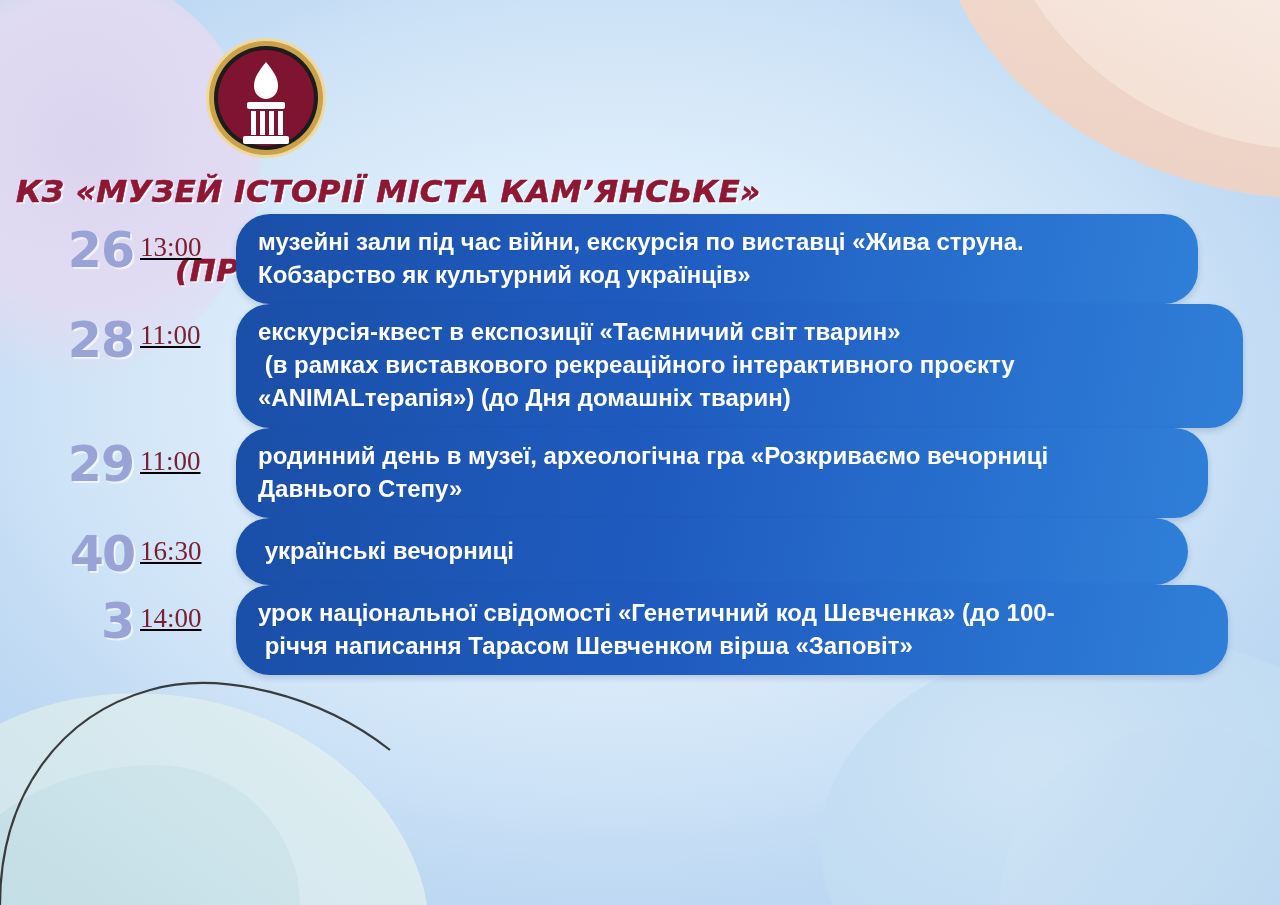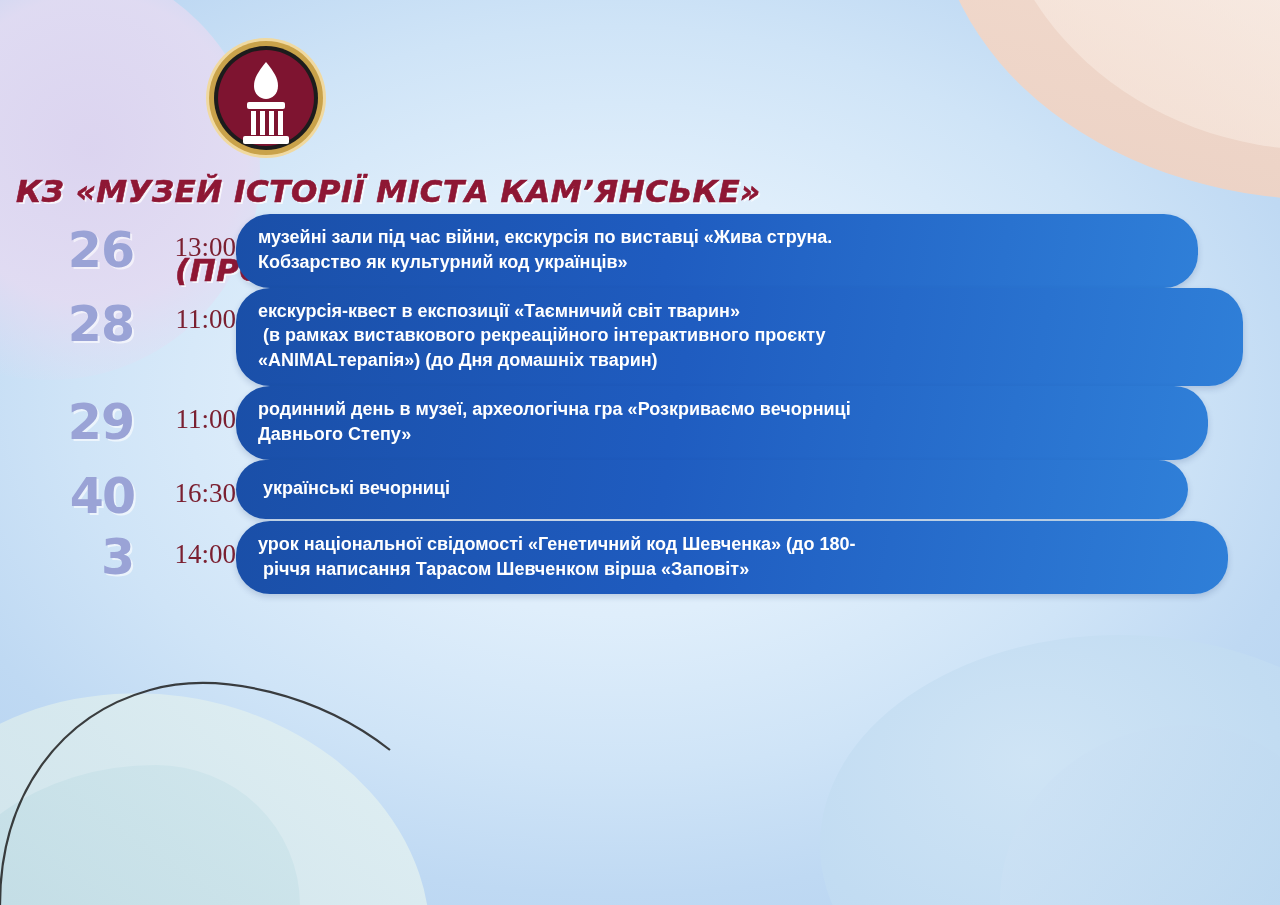--- a/index.html
+++ b/index.html
@@ -169,36 +169,37 @@
     line-height: 1;
     color: #9aa3d6;
     letter-spacing: -1px;
     text-shadow: 2px 2px 0 rgba(255,255,255,.6);
   }
   .timecol {
     flex: 0 0 96px;
     width: 96px;
     display: flex;
     align-items: center;
-    justify-content: flex-end;
+    justify-content: flex-start;
     padding-top: 18px;
+    text-decoration: underline;
   }
   .time {
     font-family: "Liberation Serif", serif;
     font-size: 27px;
     color: #7b2031;
     white-space: nowrap;
   }
   .bubble {
     flex: 0 0 auto;
     background: linear-gradient(100deg, #1a4fa8 0%, #1f5cc0 45%, #2f7fd8 100%);
     color: #ffffff;
     border-radius: 34px;
     padding: 11px 30px 13px 22px;
-    font-size: 18px;
+    font-size: 24px;
     line-height: 1.38;
     font-weight: bold;
     box-shadow: 0 3px 6px rgba(20,50,110,.18);
     max-width: 960px;
   }
   .bubble div { white-space: pre-wrap; }
 
   .row-1 .bubble { width: 910px; }
   .row-2 .bubble { width: 955px; }
   .row-3 .bubble { width: 920px; }
@@ -304,19 +305,19 @@
     </div>
 
     <div class="row row-5">
       <div class="daycol">
         <span class="day">3</span>
       </div>
       <div class="timecol">
         <span class="time">14:00</span>
       </div>
       <div class="bubble">
-        <div>урок національної свідомості «Генетичний код Шевченка» (до 180-
+        <div>урок національної свідомості «Генетичний код Шевченка» (до 100-
  річчя написання Тарасом Шевченком вірша «Заповіт»</div>
       </div>
     </div>
 
   </div>
 </div>
 
 </body></html>

